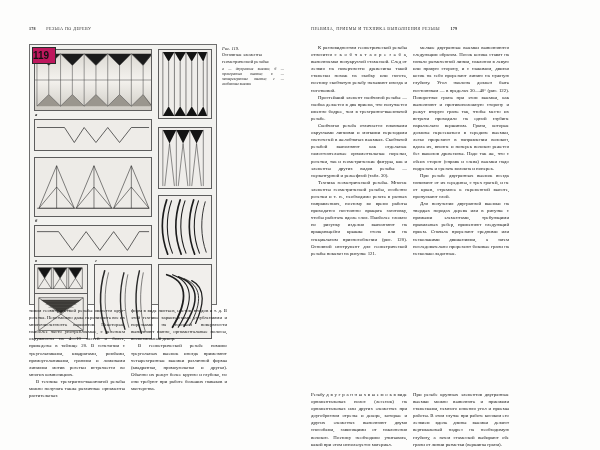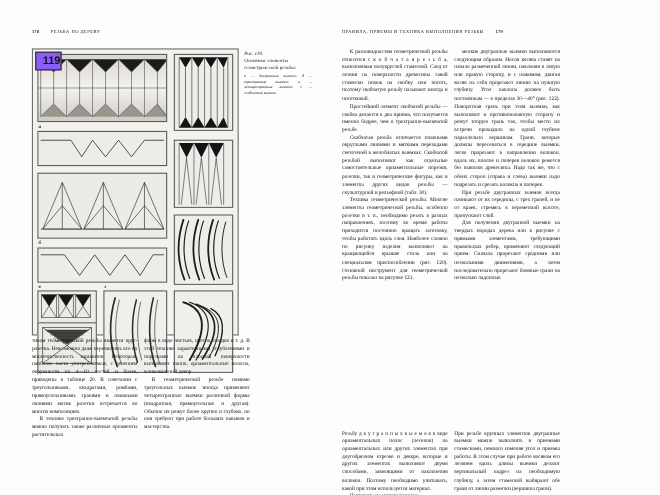--- a/index.html
+++ b/index.html
@@ -17,23 +17,23 @@
       text-transform:uppercase;white-space:nowrap;}
   .rh-left{left:29px;top:26px;}
   .rh-left .folio{font-weight:bold;margin-right:9px;letter-spacing:.2px;}
   .rh-right{left:311px;top:26px;}
   .rh-right .folio{font-weight:bold;margin-left:9px;letter-spacing:.2px;}
 
   
   .figure{position:absolute;left:29px;top:44px;width:188px;height:261px;
           border:1px solid #6e6e6e;background:#f2f2ef;box-sizing:border-box;}
   .fignum{position:absolute;left:2px;top:2px;width:22px;height:15px;
-          background:#8b5cf6;border:1px solid #2b2b2b;
+          background:#be185d;border:1px solid #2b2b2b;
           font-family:"Liberation Sans", sans-serif;font-weight:bold;
-          font-size:10px;line-height:15px;text-align:right;color:#111;z-index:6;}
+          font-size:10px;line-height:15px;text-align:left;color:#111;z-index:6;}
   .cell{position:absolute;box-sizing:border-box;border:1px solid #5d5d5d;
         background:#eceae5;overflow:hidden;}
   .cell svg{display:block;width:100%;height:100%;}
 
   .plab{position:absolute;font-style:italic;font-weight:bold;font-size:4.6px;
         color:#111;z-index:5;}
 
   
   .cap{position:absolute;left:222px;top:46px;width:62px;}
   .cap .t1{font-style:italic;font-size:4.6px;line-height:6.3px;color:#1a1a1a;}

